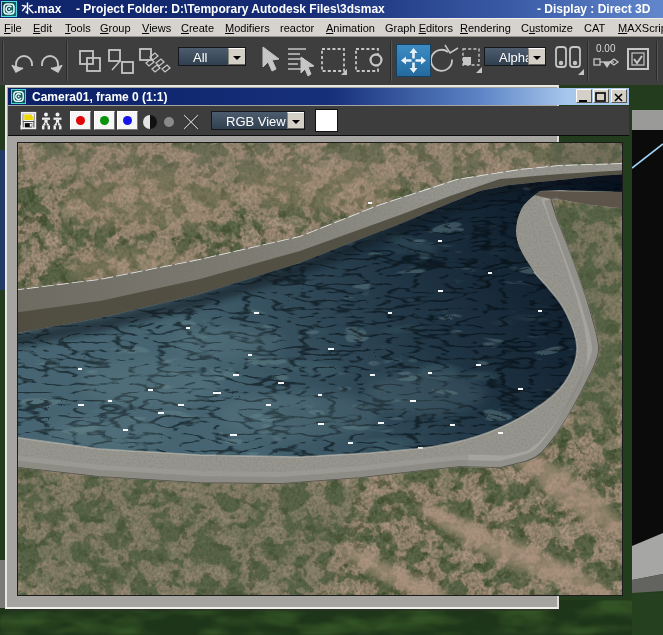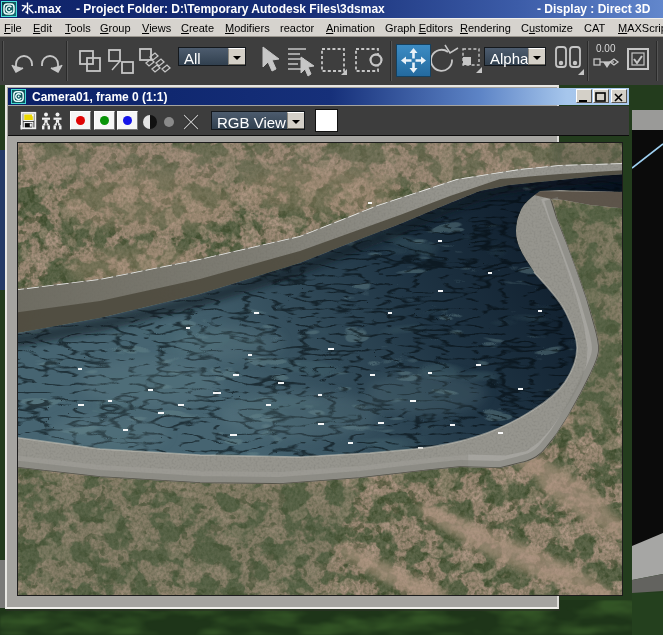--- a/index.html
+++ b/index.html
@@ -14,21 +14,21 @@
 
 #menubar { position:absolute; left:0; top:18px; width:663px; height:19px; background:#d6d3ce;
   border-top:1px solid #f1efec; border-bottom:1px solid #9a968f; font-size:11px; color:#000; }
 #menubar span { position:absolute; top:3px; }
 #menubar u { text-decoration:underline; }
 
 #maintb { position:absolute; left:0; top:37px; width:663px; height:48px; background:#3e3e3e; }
 .sep { position:absolute; top:4px; height:40px; width:2px; border-left:1px solid #2a2a2a; border-right:1px solid #555; }
 .ticon { position:absolute; }
 .combo { position:absolute; height:19px; background:linear-gradient(180deg,#4d5c6e,#31404f); border:1px solid #14181c; }
-.combo .txt { position:absolute; left:5px; top:2px; color:#fff; font-size:15px; }
+.combo .txt { position:absolute; left:14px; top:2px; color:#fff; font-size:13px; }
 .combo .btn { position:absolute; right:0; top:0; width:17px; height:100%; background:#d4d0c8;
   border-left:1px solid #8a877f; border-top:1px solid #fff; border-bottom:1px solid #6a675f; }
 .combo .btn:after { content:""; position:absolute; left:4px; top:7px; border:4px solid transparent; border-top-color:#000; }
 
 #rwin { position:absolute; left:5px; top:85px; width:554px; height:524px; background:#a5a4a0;
   border:2px solid; border-color:#e8e7e3 #dddcd8 #f0efeb #e8e7e3; box-shadow:1px 2px 0 rgba(45,45,40,.55); }
 #rtitle { position:absolute; left:1px; top:1px; width:621px; height:17px;
   background:linear-gradient(90deg,#0a2066 0%, #16307a 52%, #5d84c6 76%, #a6c6ec 90%, #abc9ee 100%); }
 #rtitle .t { position:absolute; left:24px; top:2px; color:#fff; font-size:12px; font-weight:bold; }
 .wbtn { position:absolute; top:1px; width:16px; height:14px; background:#d4d0c8;

